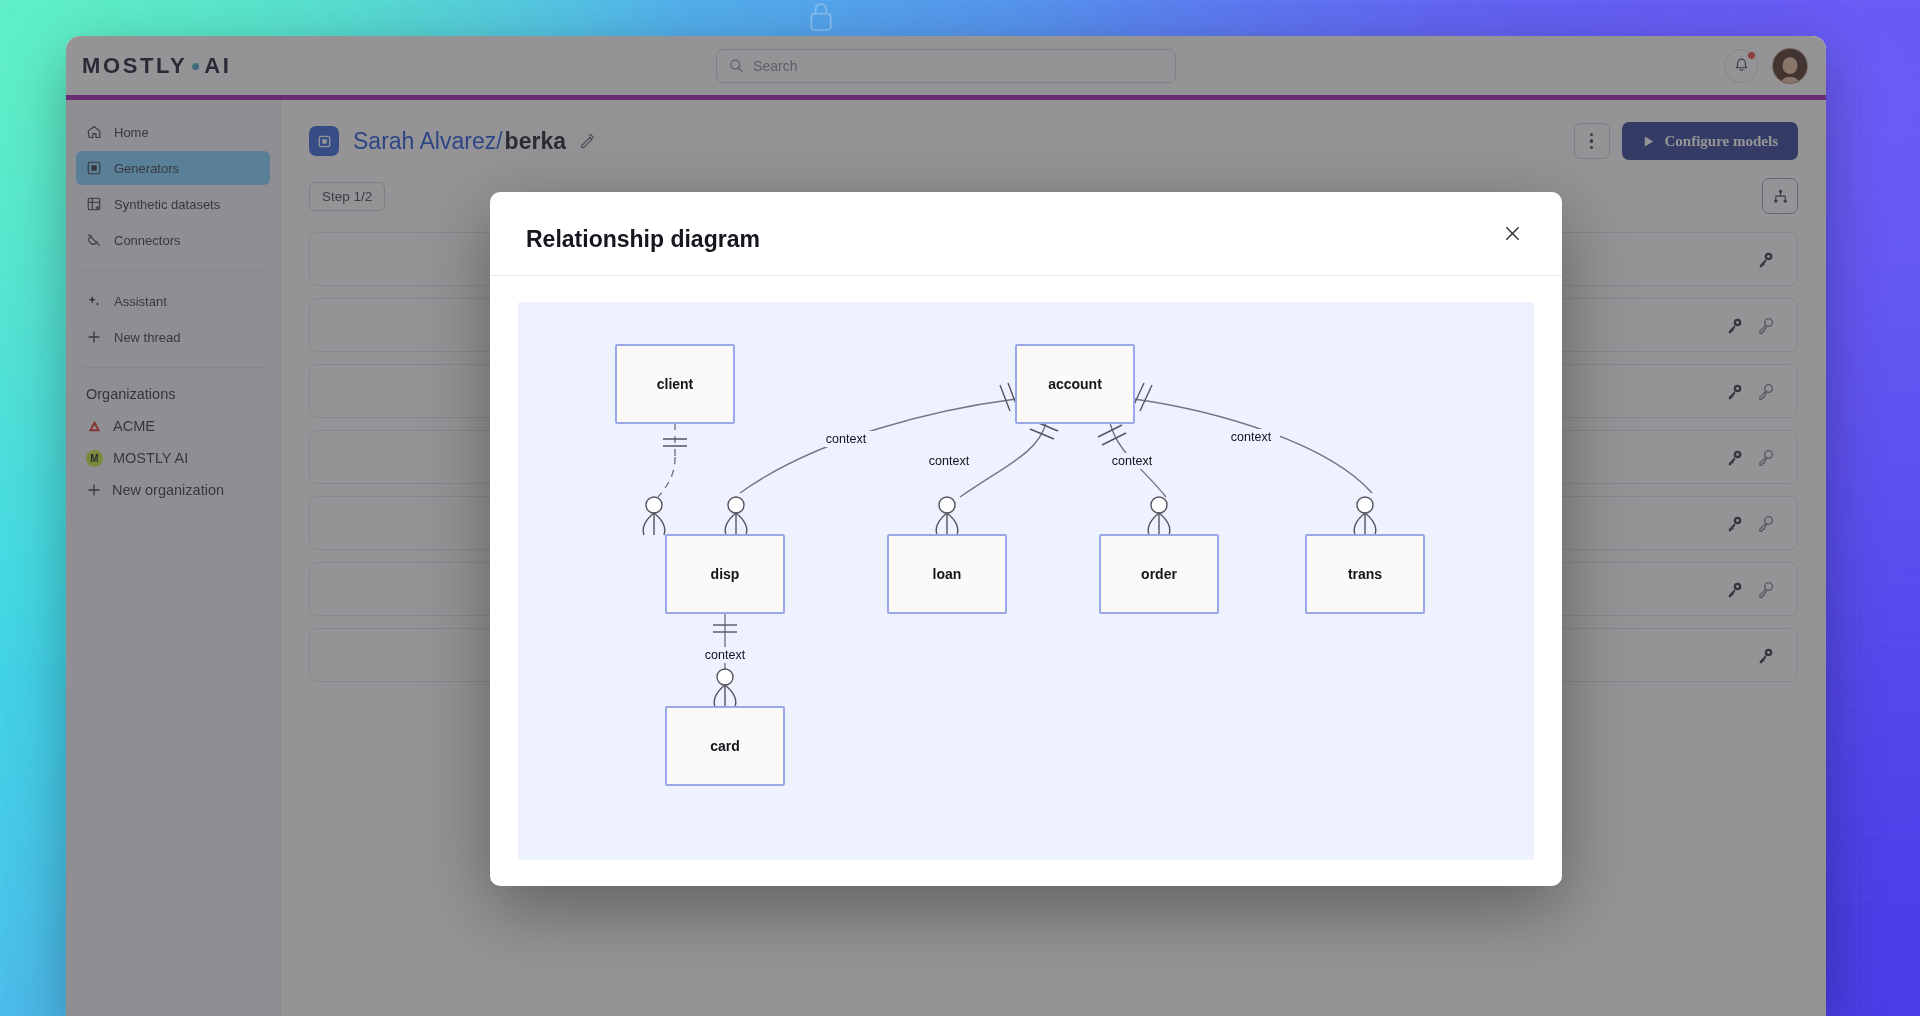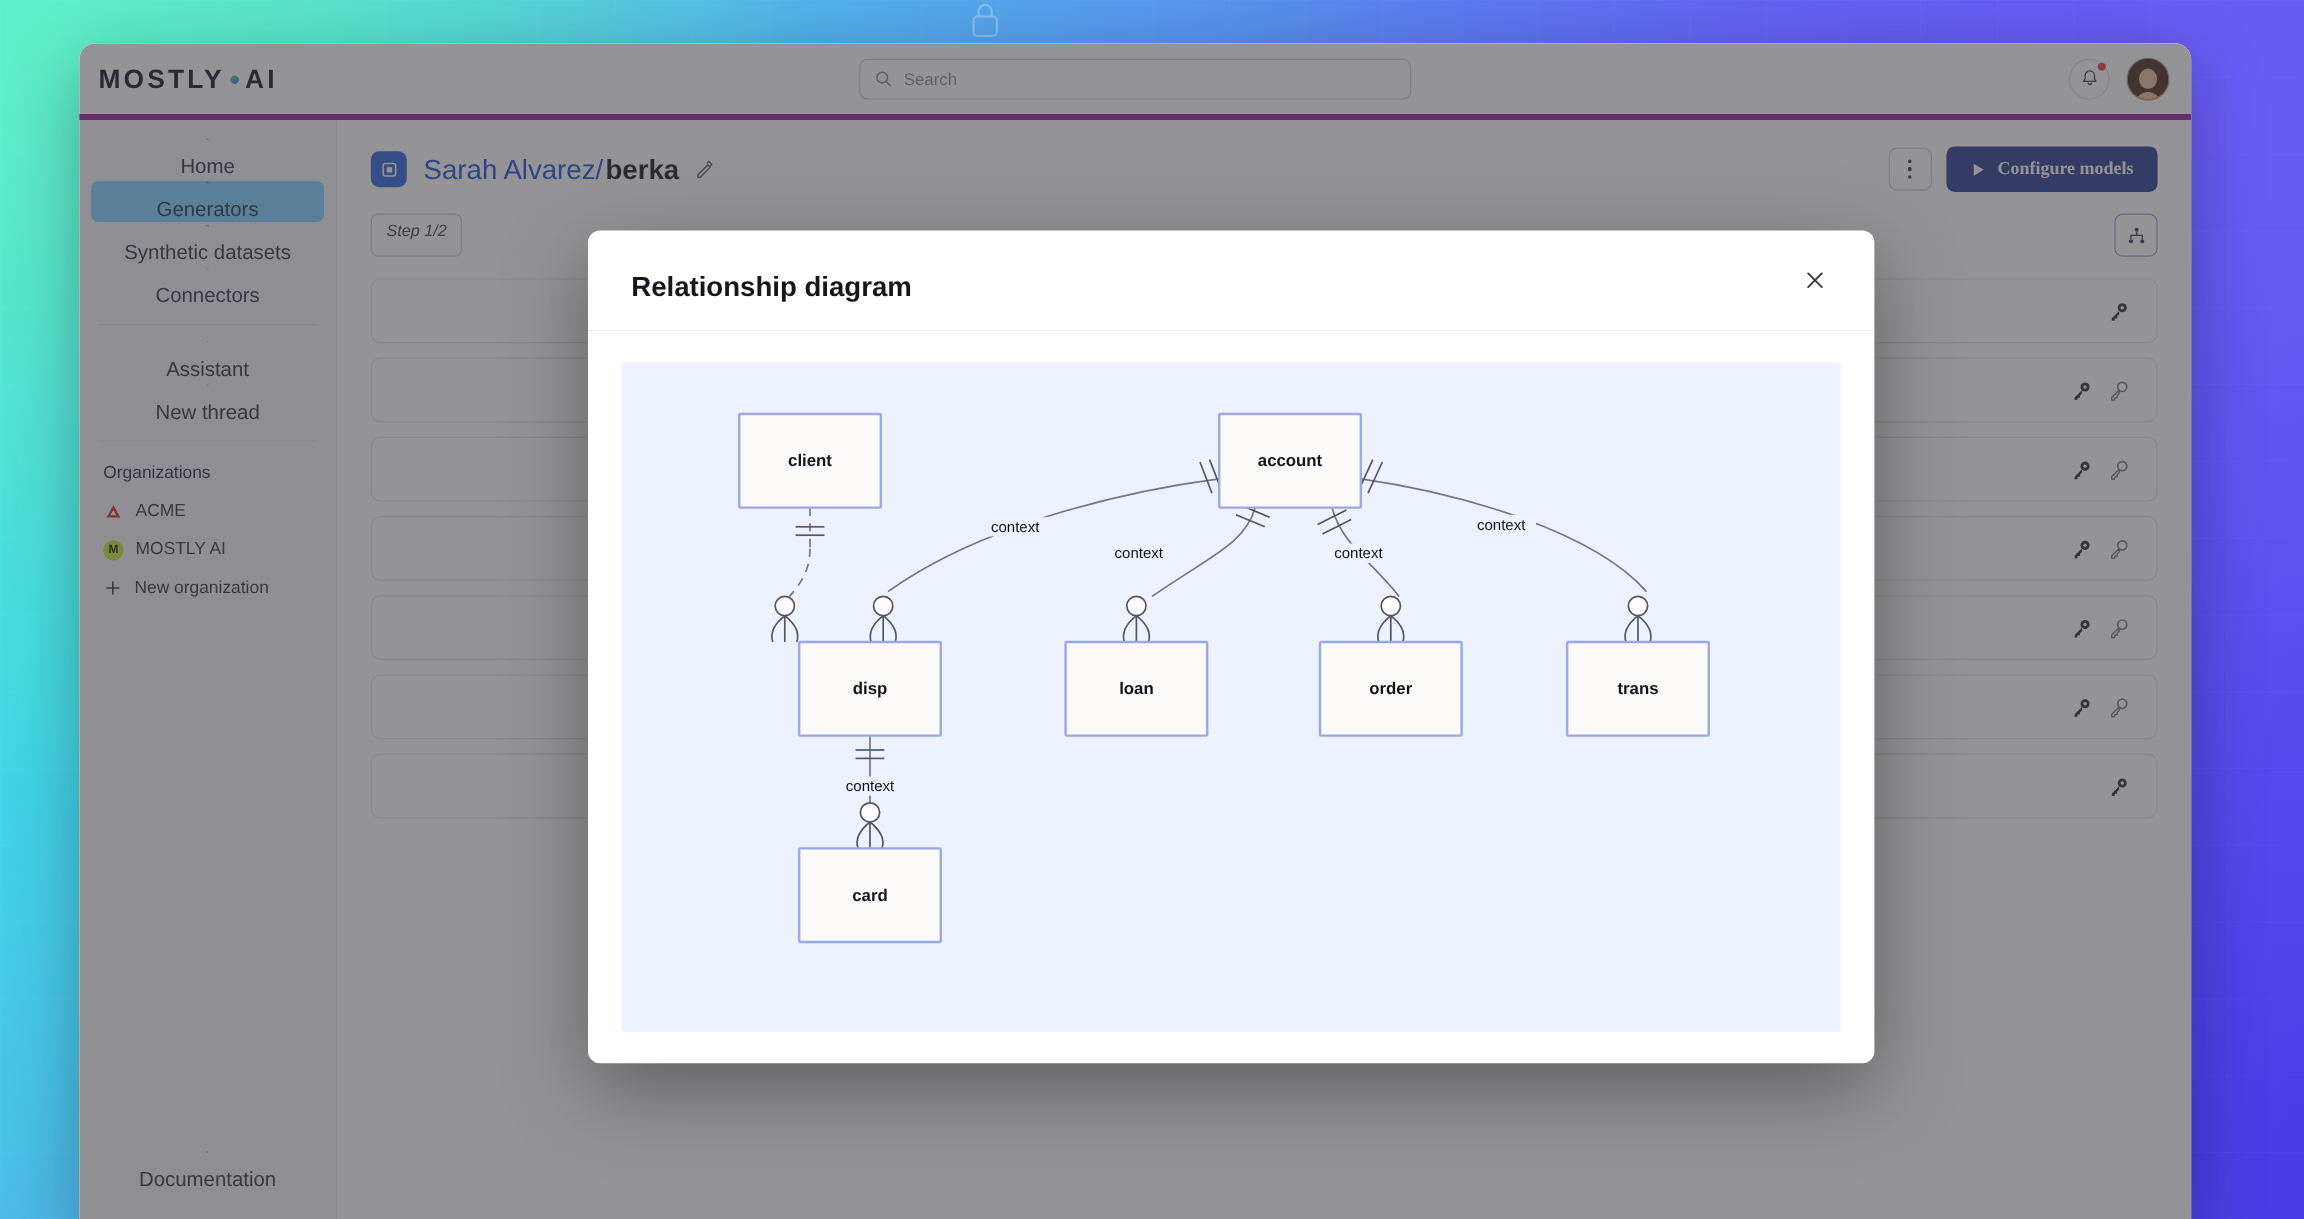--- a/index.html
+++ b/index.html
@@ -173,24 +173,23 @@
     flex-direction: column;
   }
   .nav-item {
     display: flex;
     align-items: center;
     gap: 12px;
     height: 34px;
     margin: 1px 10px;
     padding: 0 10px;
     border-radius: 6px;
-    font-size: 17px;
+    font-size: 13px;
     color: #32323c;
     cursor: pointer;
-    flex-direction: column;
   }
   .nav-item.active { background: #7dd3fc; }
   .nav-item .lbl { white-space: nowrap; }
   .nav-sep {
     height: 1px;
     background: #e0e0e6;
     margin: 12px 16px;
   }
   .section-title {
     font-size: 14.5px;
@@ -285,22 +284,22 @@
     padding: 0 20px;
     font-size: 15px;
     font-weight: 700;
     border: none;
     cursor: pointer;
     font-family: Liberation Serif, serif;
   }
 
   .step-row {
     display: flex;
+    align-items: center;
     padding: 18px 28px 0 28px;
-    font-style: italic;
   }
   .step-pill {
     border: 1px solid #cfcfd6;
     border-radius: 6px;
     padding: 6px 12px;
     font-size: 13.5px;
     color: #3a3a44;
     background: #fff;
   }
   .diagram-btn {
@@ -526,30 +525,20 @@
         <span class="lbl">MOSTLY AI</span>
       </div>
 
       <div class="org-item">
         <svg width="16" height="16" viewBox="0 0 18 18">
           <path d="M9 3.4v11.2M3.4 9h11.2" stroke="#33333c" stroke-width="1.5" stroke-linecap="round"></path>
         </svg>
         <span class="lbl">New organization</span>
       </div>
 
-      <div class="sidebar-foot">
-        <div class="nav-item">
-          <svg width="16" height="16" viewBox="0 0 18 18">
-            <circle cx="9" cy="9" r="6.4" fill="none" stroke="#33333c" stroke-width="1.3"></circle>
-            <path d="M7.3 7.1a1.8 1.8 0 1 1 1.9 2.1v1.1" fill="none" stroke="#33333c" stroke-width="1.3" stroke-linecap="round"></path>
-            <circle cx="9.2" cy="12.3" r=".8" fill="#33333c"></circle>
-          </svg>
-          <span class="lbl">Documentation</span>
-        </div>
-      </div>
     </div>
 
     <div class="main">
 
       <div class="main-head">
         <div class="gen-icon">
           <svg width="17" height="17" viewBox="0 0 18 18">
             <rect x="3.5" y="3.5" width="11" height="11" rx="2" fill="none" stroke="#fff" stroke-width="1.4"></rect>
             <rect x="6.6" y="6.6" width="4.8" height="4.8" rx="1" fill="#fff"></rect>
           </svg>

